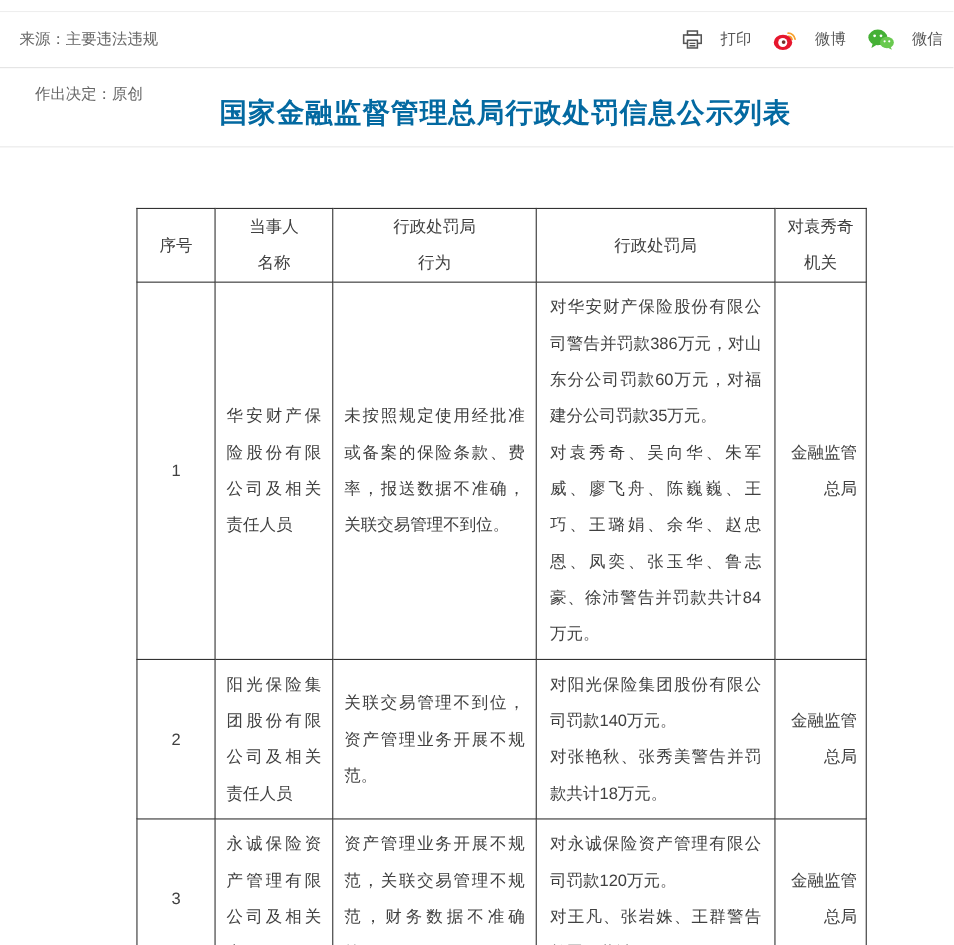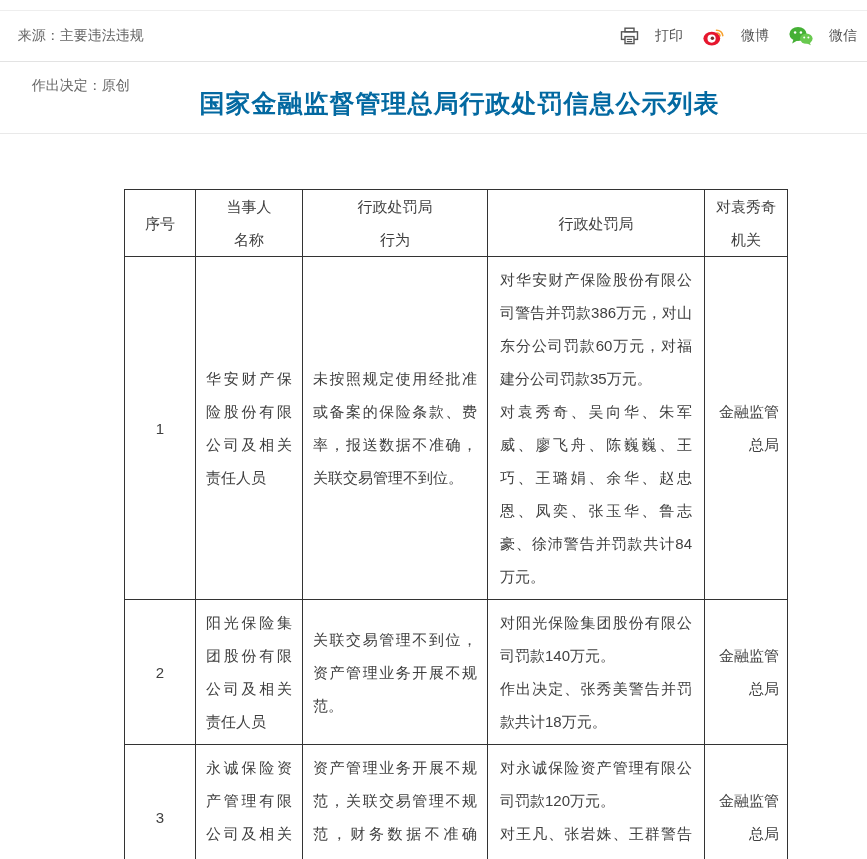--- a/index.html
+++ b/index.html
@@ -164,21 +164,21 @@
       <td class="cell-violation">未按照规定使用经批准或备案的保险条款、费率，报送数据不准确，关联交易管理不到位。</td>
       <td class="cell-penalty">对华安财产保险股份有限公司警告并罚款386万元，对山东分公司罚款60万元，对福建分公司罚款35万元。
 对袁秀奇、吴向华、朱军威、廖飞舟、陈巍巍、王巧、王璐娟、余华、赵忠恩、凤奕、张玉华、鲁志豪、徐沛警告并罚款共计84万元。</td>
       <td class="cell-authority">金融监管总局</td>
     </tr>
     <tr class="row-2">
       <td class="cell-index">2</td>
       <td class="cell-party">阳光保险集团股份有限公司及相关责任人员</td>
       <td class="cell-violation">关联交易管理不到位，资产管理业务开展不规范。</td>
       <td class="cell-penalty">对阳光保险集团股份有限公司罚款140万元。
-作出决定、张秀美警告并罚款共计18万元。</td>
+对张艳秋、张秀美警告并罚款共计18万元。</td>
       <td class="cell-authority">金融监管总局</td>
     </tr>
     <tr class="row-3">
       <td class="cell-index">3</td>
       <td class="cell-party">永诚保险资产管理有限公司及相关责任人员</td>
       <td class="cell-violation">资产管理业务开展不规范，关联交易管理不规范，财务数据不准确等。</td>
       <td class="cell-penalty">对永诚保险资产管理有限公司罚款120万元。
 对王凡、张岩姝、王群警告并罚款共计18万元。</td>
       <td class="cell-authority">金融监管总局</td>
     </tr>

